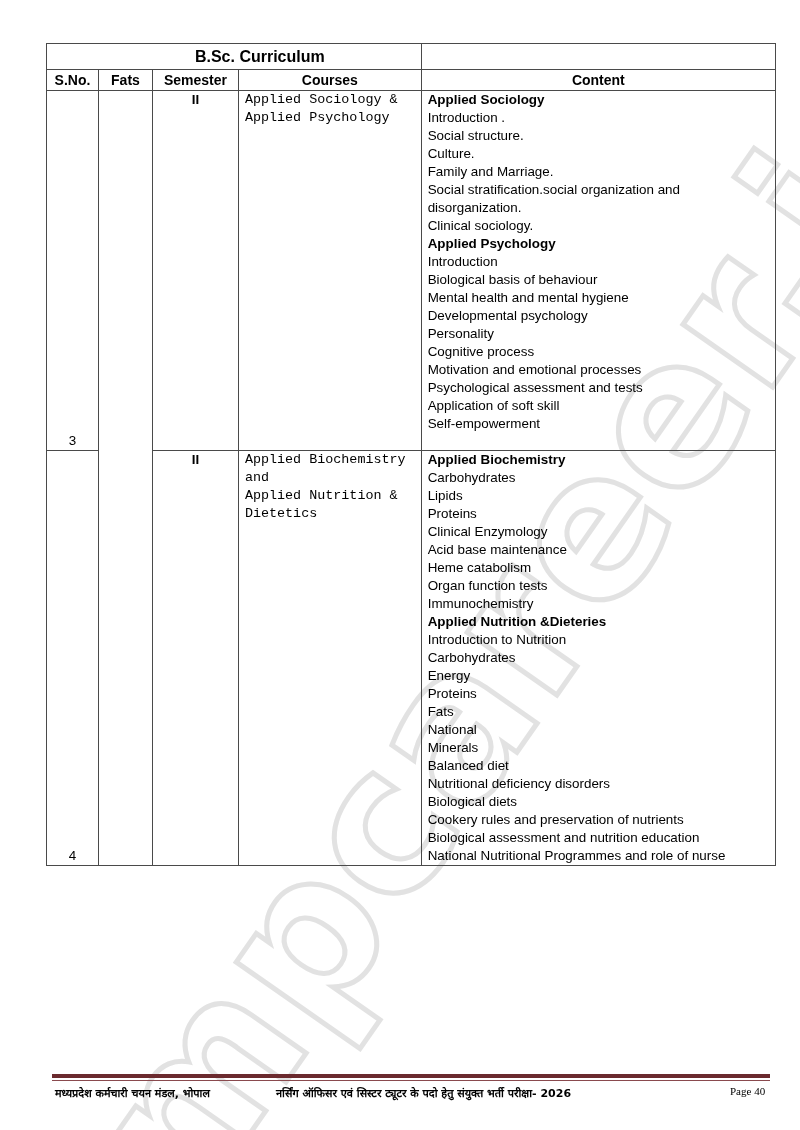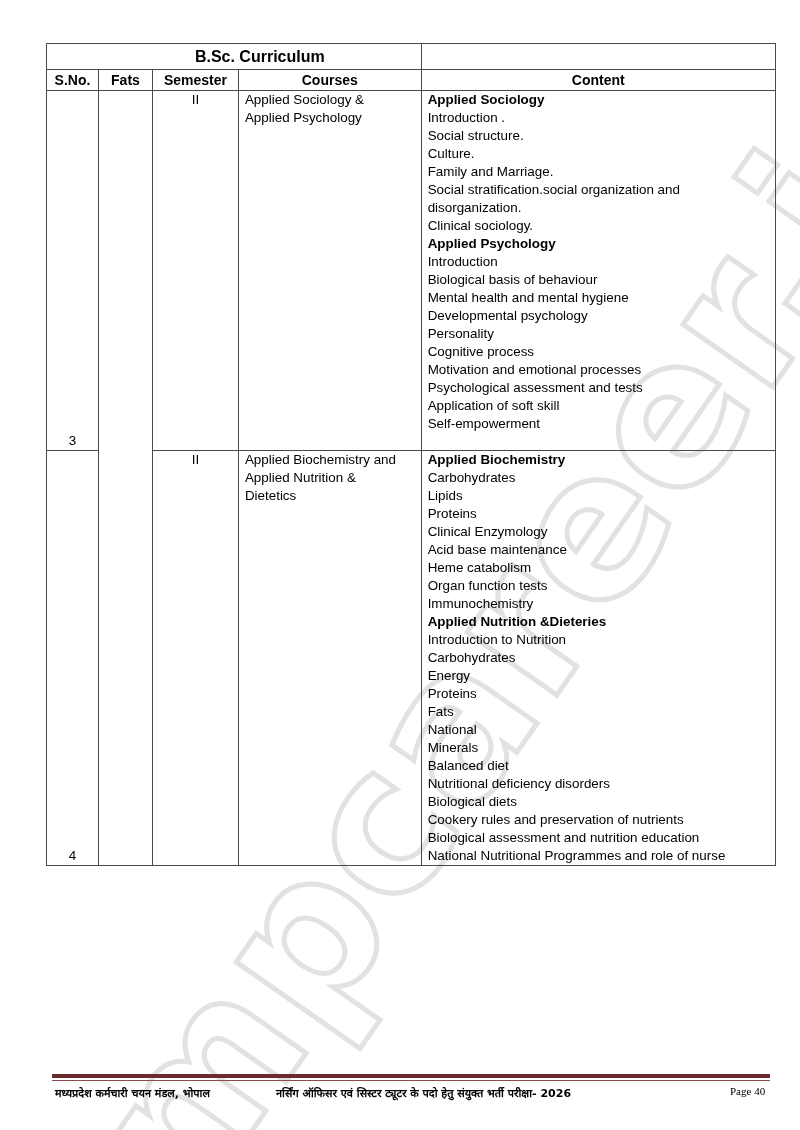--- a/index.html
+++ b/index.html
@@ -53,22 +53,22 @@
   col.c-year { width: 54px; }
   col.c-sem { width: 86px; }
   col.c-course { width: 183px; }
   col.c-content { width: 355px; }
 
   tr.title-row td { height: 26px; vertical-align: middle; text-align: center; font-weight: bold; font-size: 16px; }
   tr.title-row td.title-left { padding-left: 58px; }
   tr.head-row th { height: 21px; font-weight: bold; text-align: center; font-size: 14px; vertical-align: middle; }
 
   td.sno { text-align: center; vertical-align: bottom !important; padding-bottom: 0; }
-  td.sem { text-align: center; font-weight: normal; }
-  td.course { padding-left: 7px; }
+  td.sem { text-align: center; font-weight: bold; }
+  td.course { padding-left: 7px; font-family: Liberation Mono, monospace; }
   td.content { padding-left: 7px; }
   td.content .line { display: block; }
   td.content .line.b { font-weight: bold; }
 
   tr.r3 td { height: 360px; }
   tr.r4 td { height: 414px; }
 
   
   .footer-rule-thick {
     position: absolute; left: 52px; top: 1074px; width: 718px; height: 4px; background: #6b2a2e;

